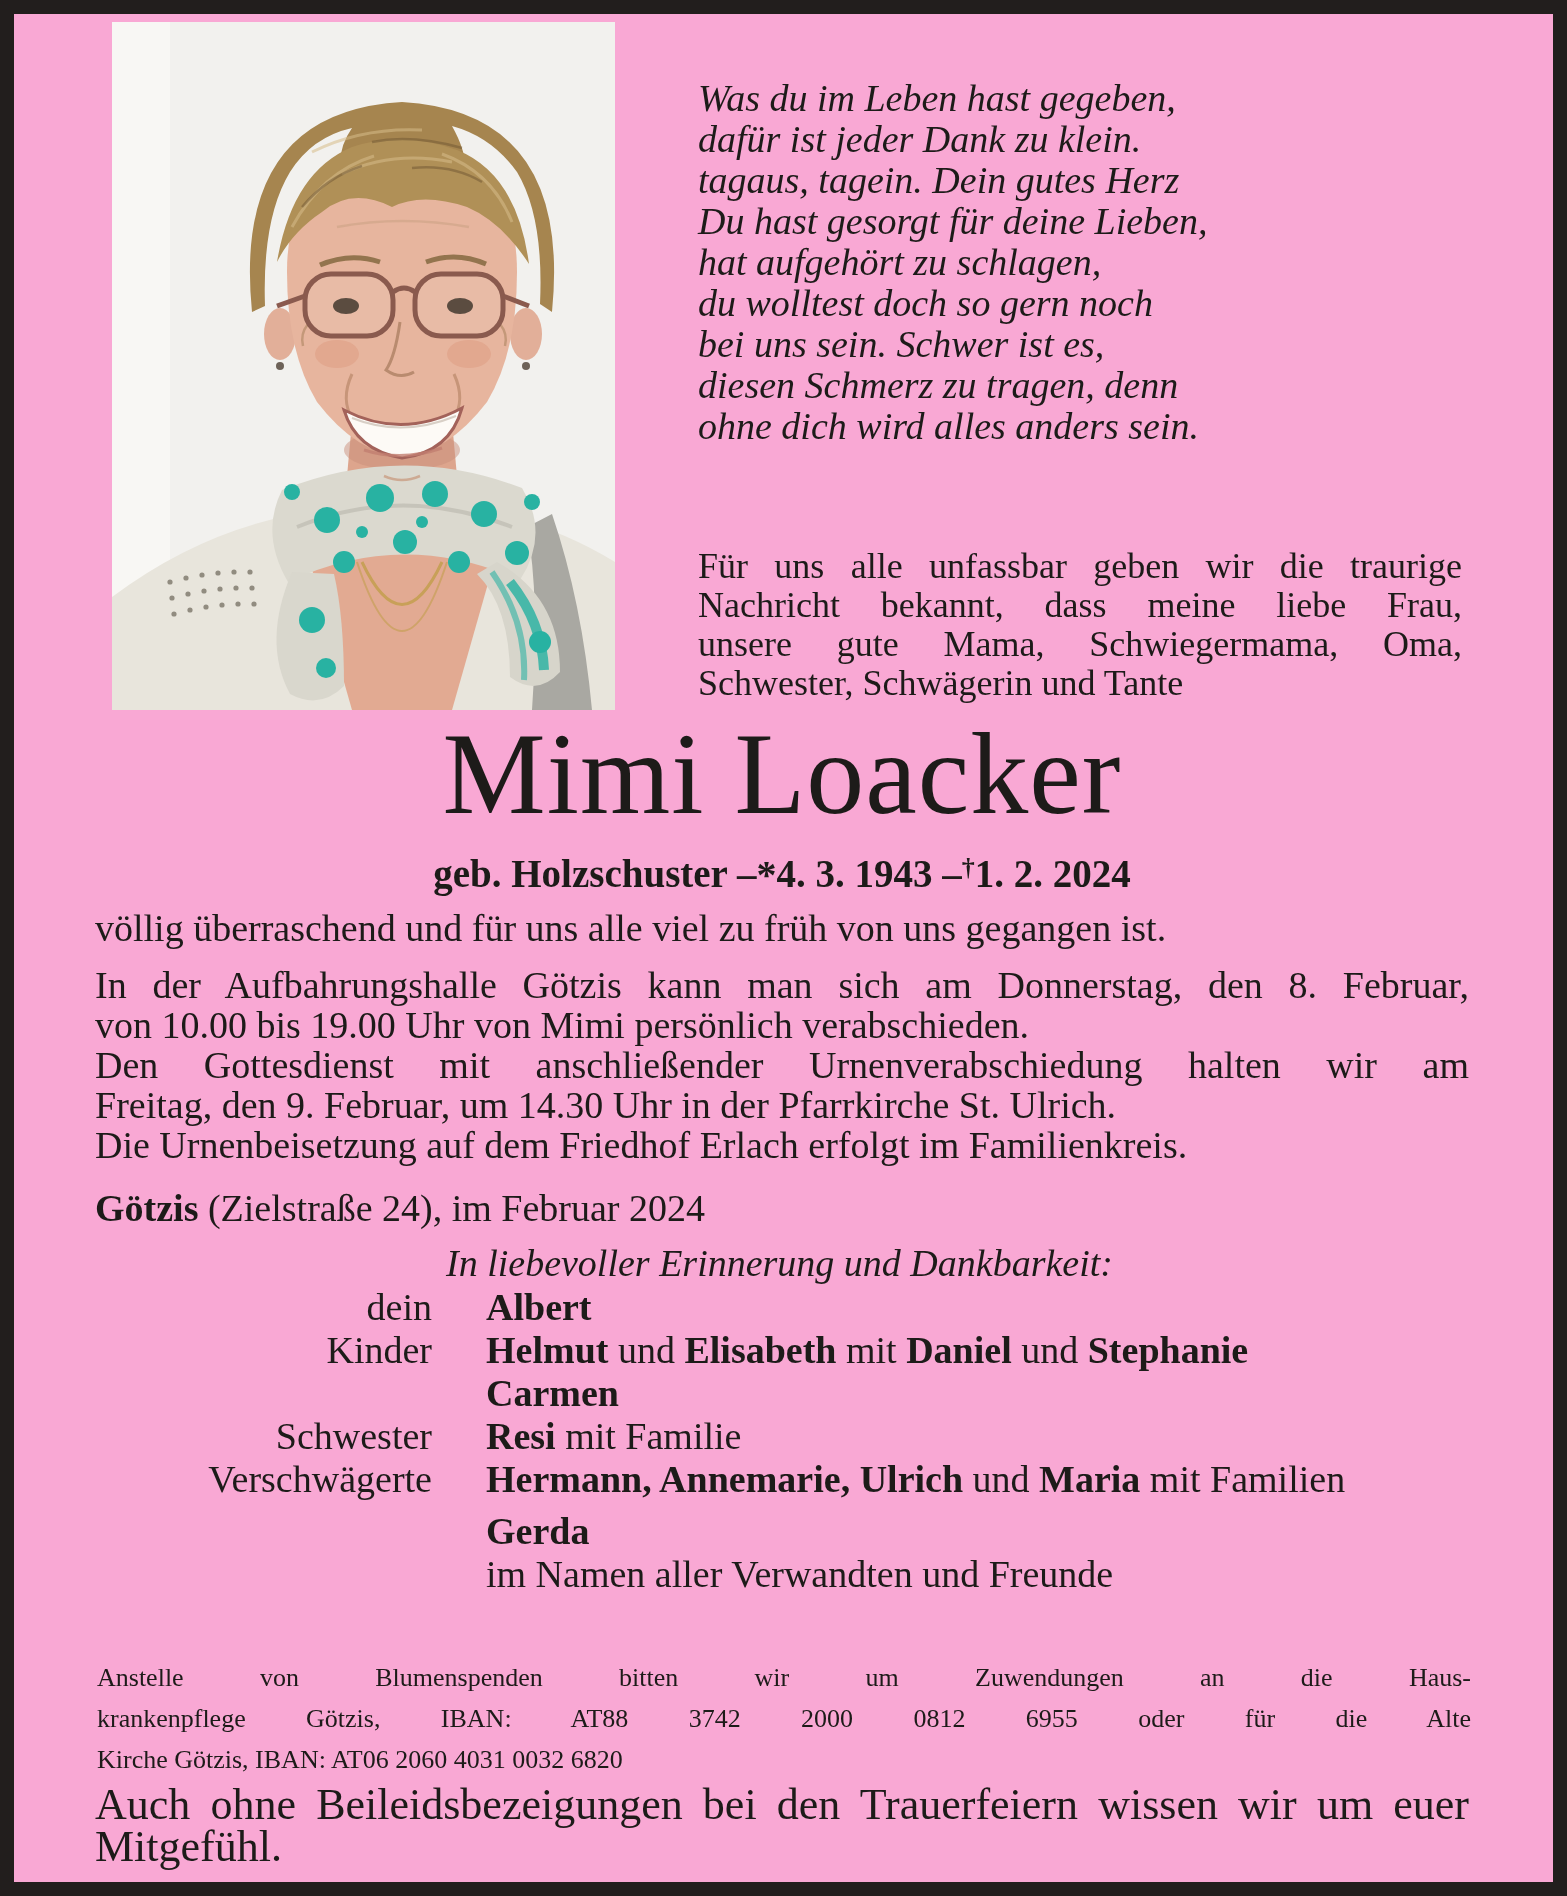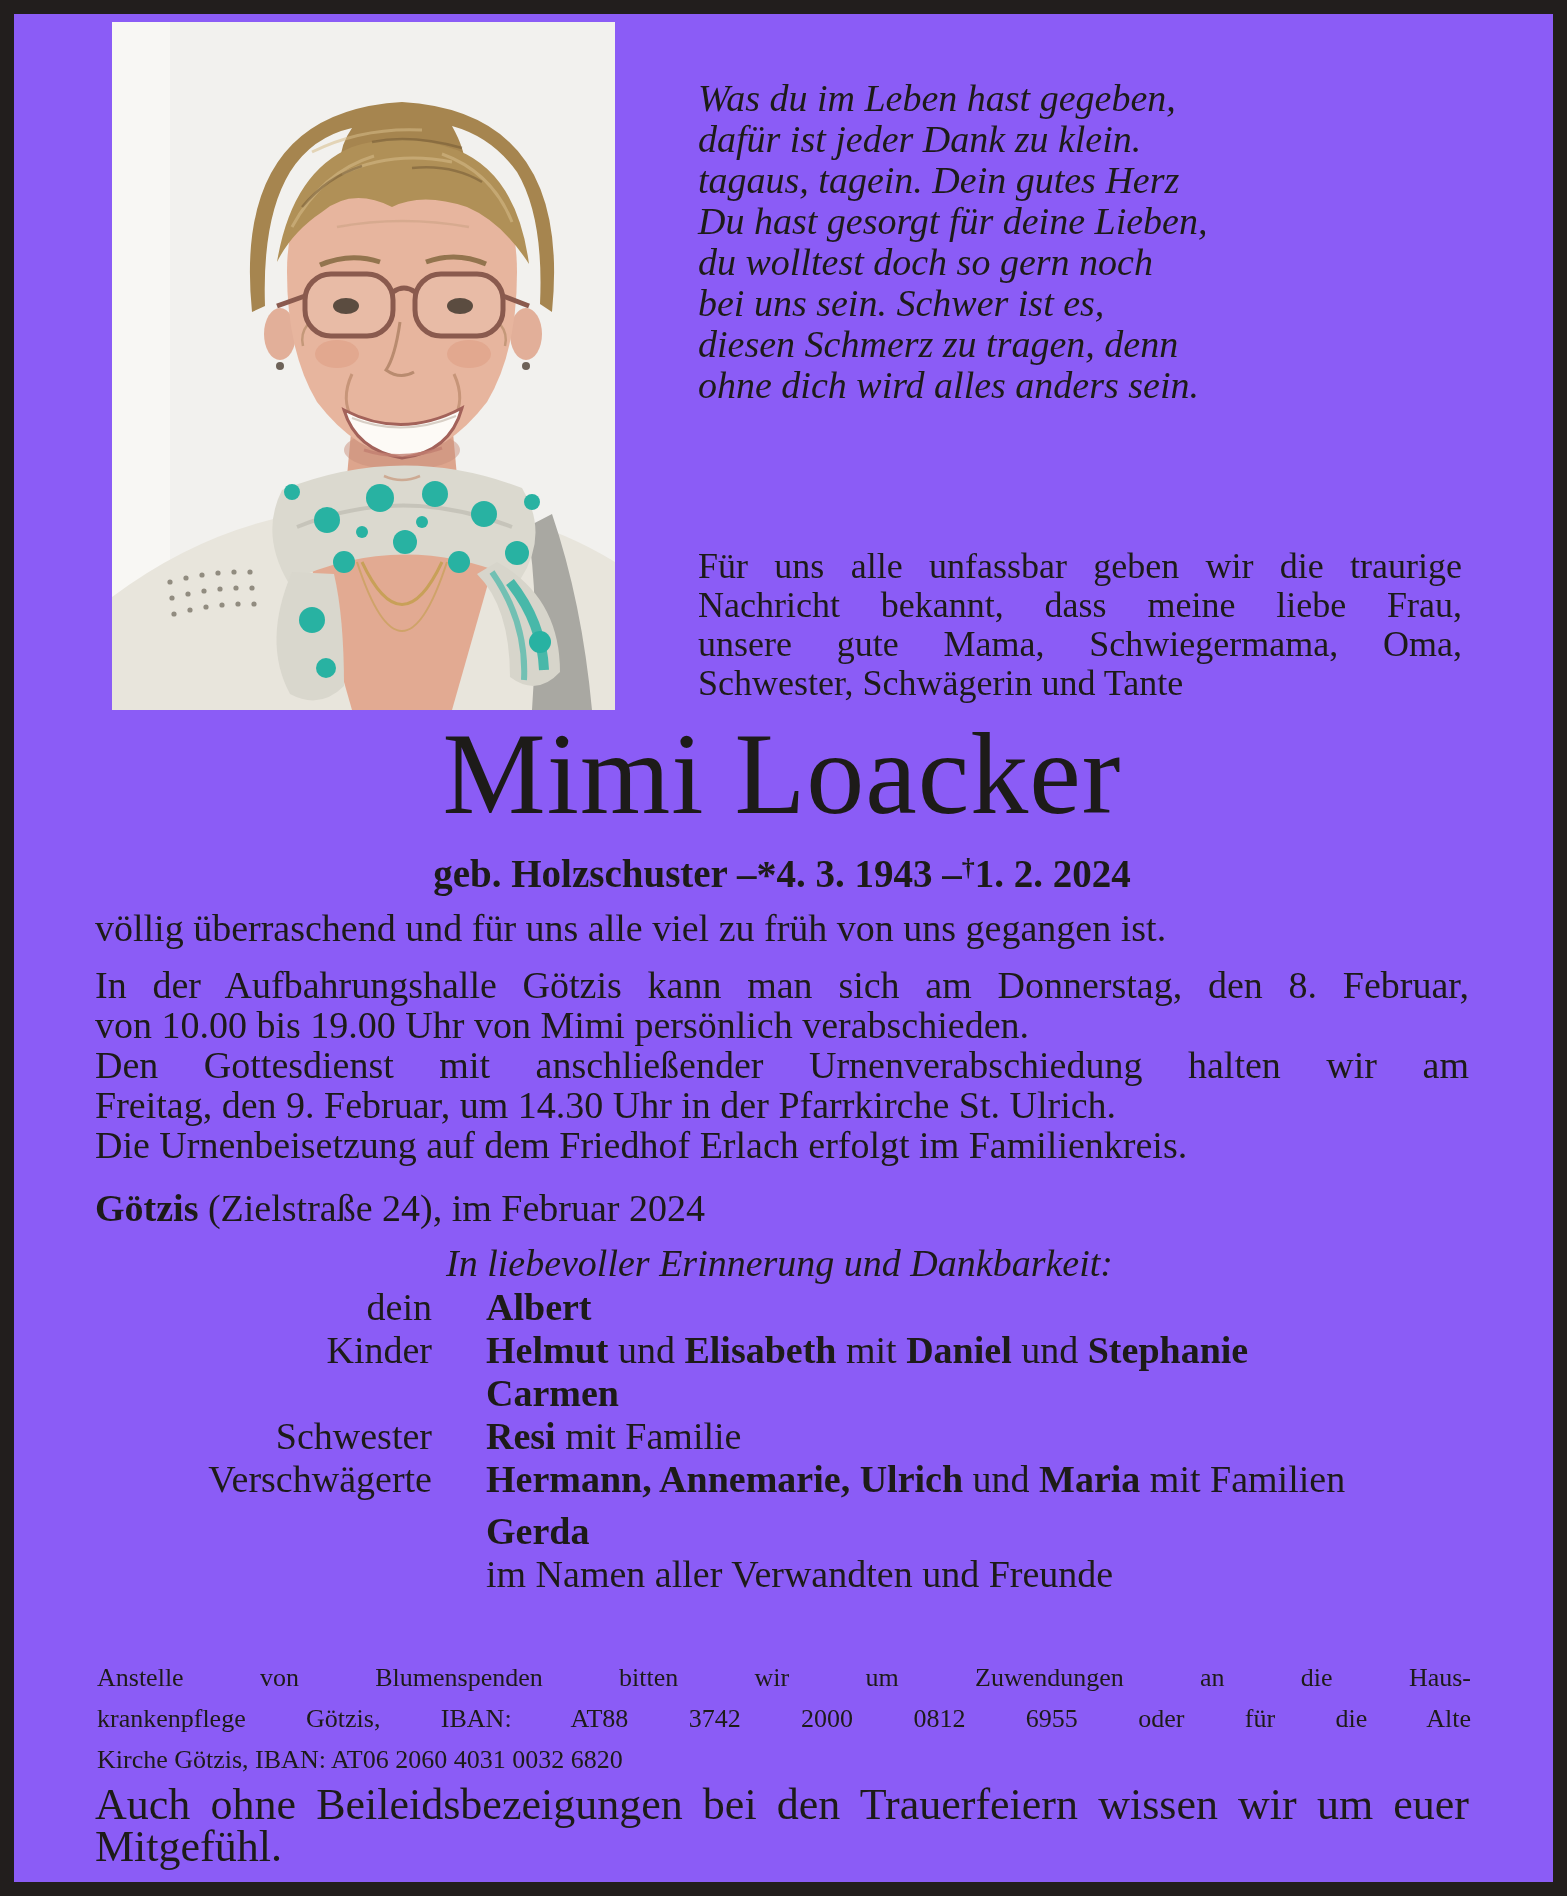--- a/index.html
+++ b/index.html
@@ -1,20 +1,20 @@
 <!DOCTYPE html>
 <html lang="de"><head>
 <meta charset="utf-8">
 <style>
   html,body{margin:0;padding:0;background:#ffffff;}
   .page{
     position:relative;
     width:1567px;height:1896px;
     box-sizing:border-box;
-    background:#8b5cf6;
+    background:#f9a8d4;
     border:14px solid #221e1d;
     overflow:hidden;
     font-family:"Liberation Serif","DejaVu Serif",serif;
     color:#1d1b19;
   }
   .abs{position:absolute;}
   
   .photo{left:98px;top:8px;width:503px;height:688px;}
   .photo svg{display:block;width:100%;height:100%;}
   
@@ -157,20 +157,21 @@
         <path d="M391,274 L417,284" fill="none"></path>
       </g>
     </svg>
   </div>
 
   <div class="abs poem">
     <div>Was du im Leben hast gegeben,</div>
     <div>dafür ist jeder Dank zu klein.</div>
     <div>tagaus, tagein. Dein gutes Herz</div>
     <div>Du hast gesorgt für deine Lieben,</div>
+    <div>hat aufgehört zu schlagen,</div>
     <div>du wolltest doch so gern noch</div>
     <div>bei uns sein. Schwer ist es,</div>
     <div>diesen Schmerz zu tragen, denn</div>
     <div>ohne dich wird alles anders sein.</div>
   </div>
 
   <div class="abs intro">
     <div class="just">Für uns alle unfassbar geben wir die traurige</div>
     <div class="just">Nachricht bekannt, dass meine liebe Frau,</div>
     <div class="just">unsere gute Mama, Schwiegermama, Oma,</div>

